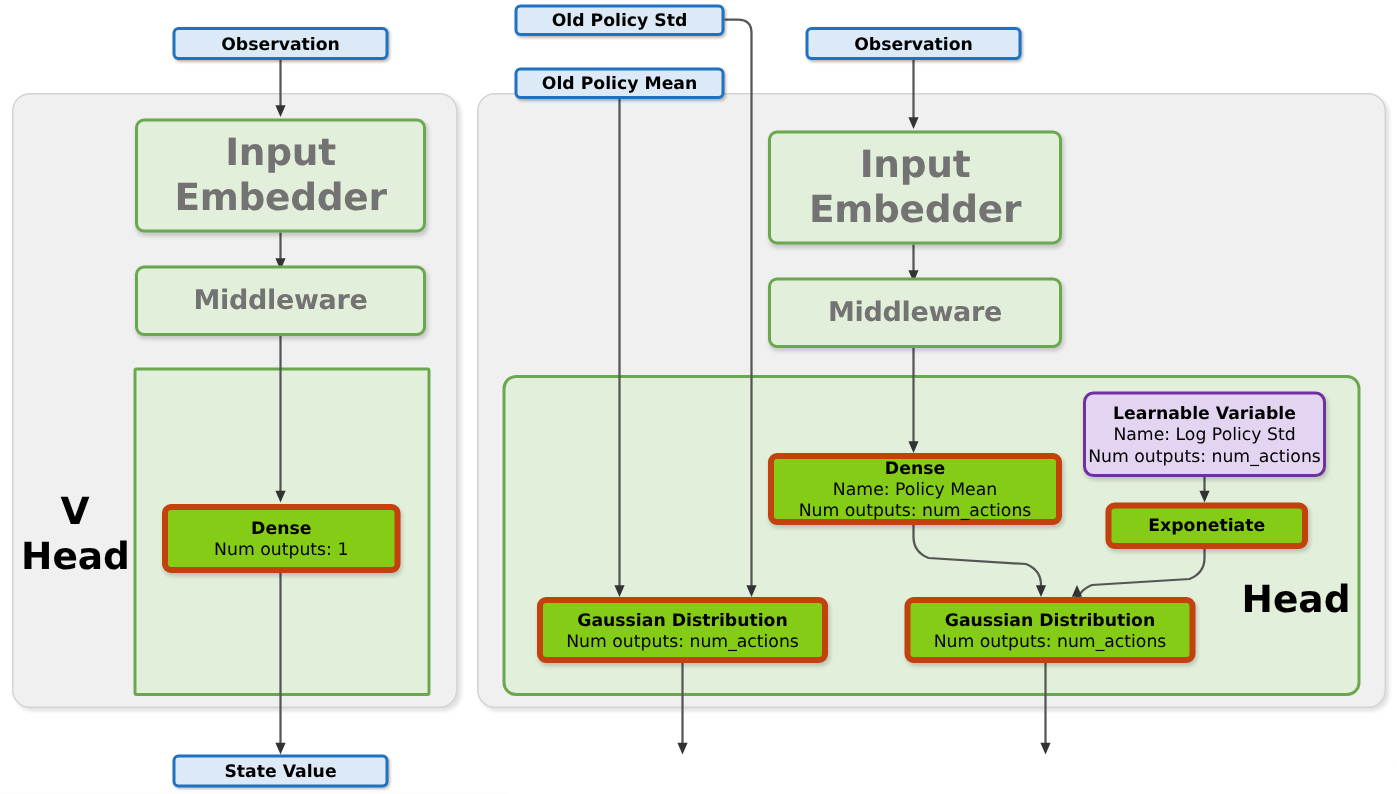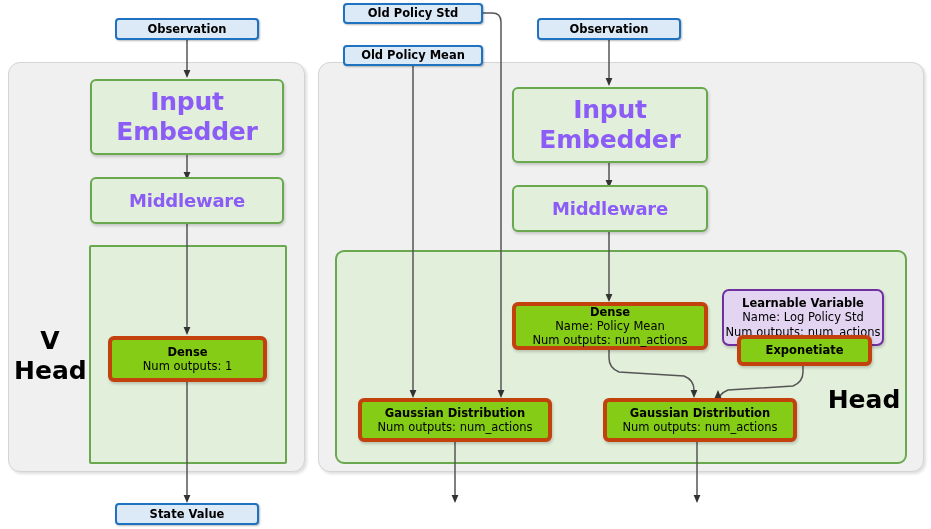--- a/index.html
+++ b/index.html
@@ -55,21 +55,21 @@
   }
 
   
   .mod-box {
     background: #e2efda;
     border: 2px solid #6aa84f;
     border-radius: 6px;
     box-shadow: 1px 2px 3px rgba(0,0,0,0.18);
     font-size: 25px;
     font-weight: bold;
-    color: #8b5cf6;
+    color: #737373;
     letter-spacing: -0.2px;
   }
   .mod-box.small { font-size: 18px; }
 
   
   .op-box {
     background: #84cc16;
     border: 4px solid #c2410c;
     border-radius: 6px;
     box-shadow: 1px 2px 3px rgba(0,0,0,0.18);
@@ -80,21 +80,20 @@
   .op-line  { font-weight: normal; font-size: 11.5px; }
 
   
   .var-box {
     background: #e3d5f2;
     border: 2px solid #7030a0;
     border-radius: 7px;
     box-shadow: 1px 2px 3px rgba(0,0,0,0.18);
     font-size: 11px;
     color: #000000;
-    margin-top: 28px;
   }
   .var-title { font-weight: bold; font-size: 11.5px; }
   .var-line  { font-weight: normal; font-size: 11.5px; }
 
   
   .head-label {
     position: absolute;
     font-size: 25px;
     font-weight: bold;
     color: #000000;

